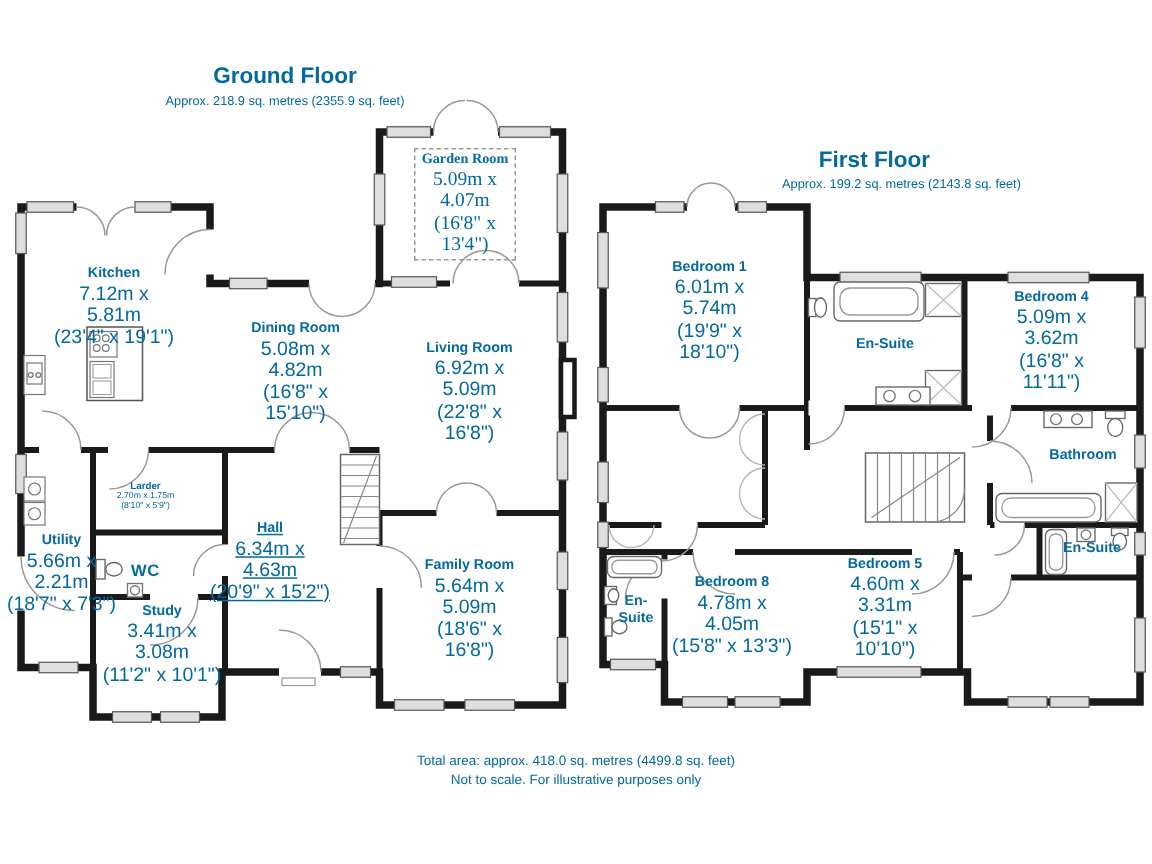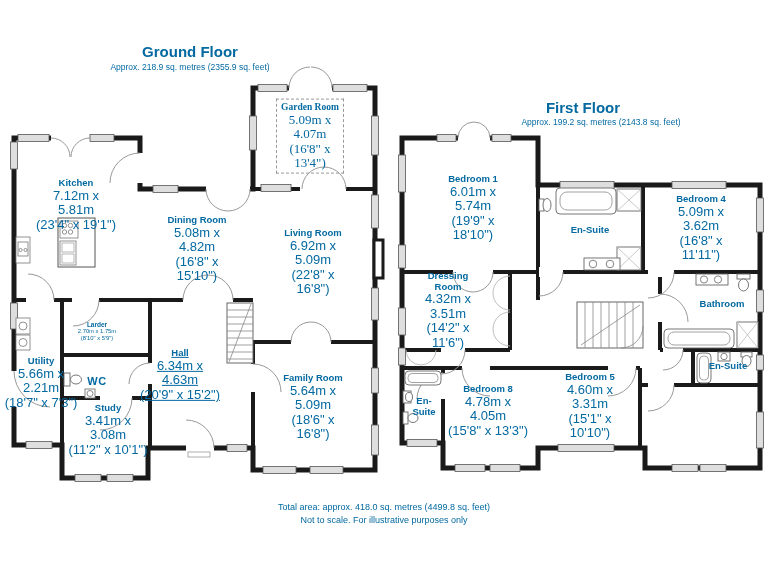--- a/index.html
+++ b/index.html
@@ -358,25 +358,20 @@
   <div class="label" style="left:590px;top:230px;width:85px;">
     <div class="rname">En-Suite</div>
   </div>
 
   <div class="label" style="left:701px;top:228px;width:85px;">
     <div class="rname">Bedroom 4</div>
     <div class="rdim">5.09m x 3.62m</div>
     <div class="rdim">(16'8" x 11'11")</div>
   </div>
 
-  <div class="label" style="left:448px;top:311px;width:66px;">
-    <div class="rname">Dressing Room</div>
-    <div class="rdim">4.32m x 3.51m</div>
-    <div class="rdim">(14'2" x 11'6")</div>
-  </div>
 
   <div class="label" style="left:722px;top:304px;width:85px;">
     <div class="rname">Bathroom</div>
   </div>
 
   <div class="label" style="left:728px;top:366px;width:85px;">
     <div class="rname">En-Suite</div>
   </div>
 
   <div class="label" style="left:424px;top:407px;width:36px;">

